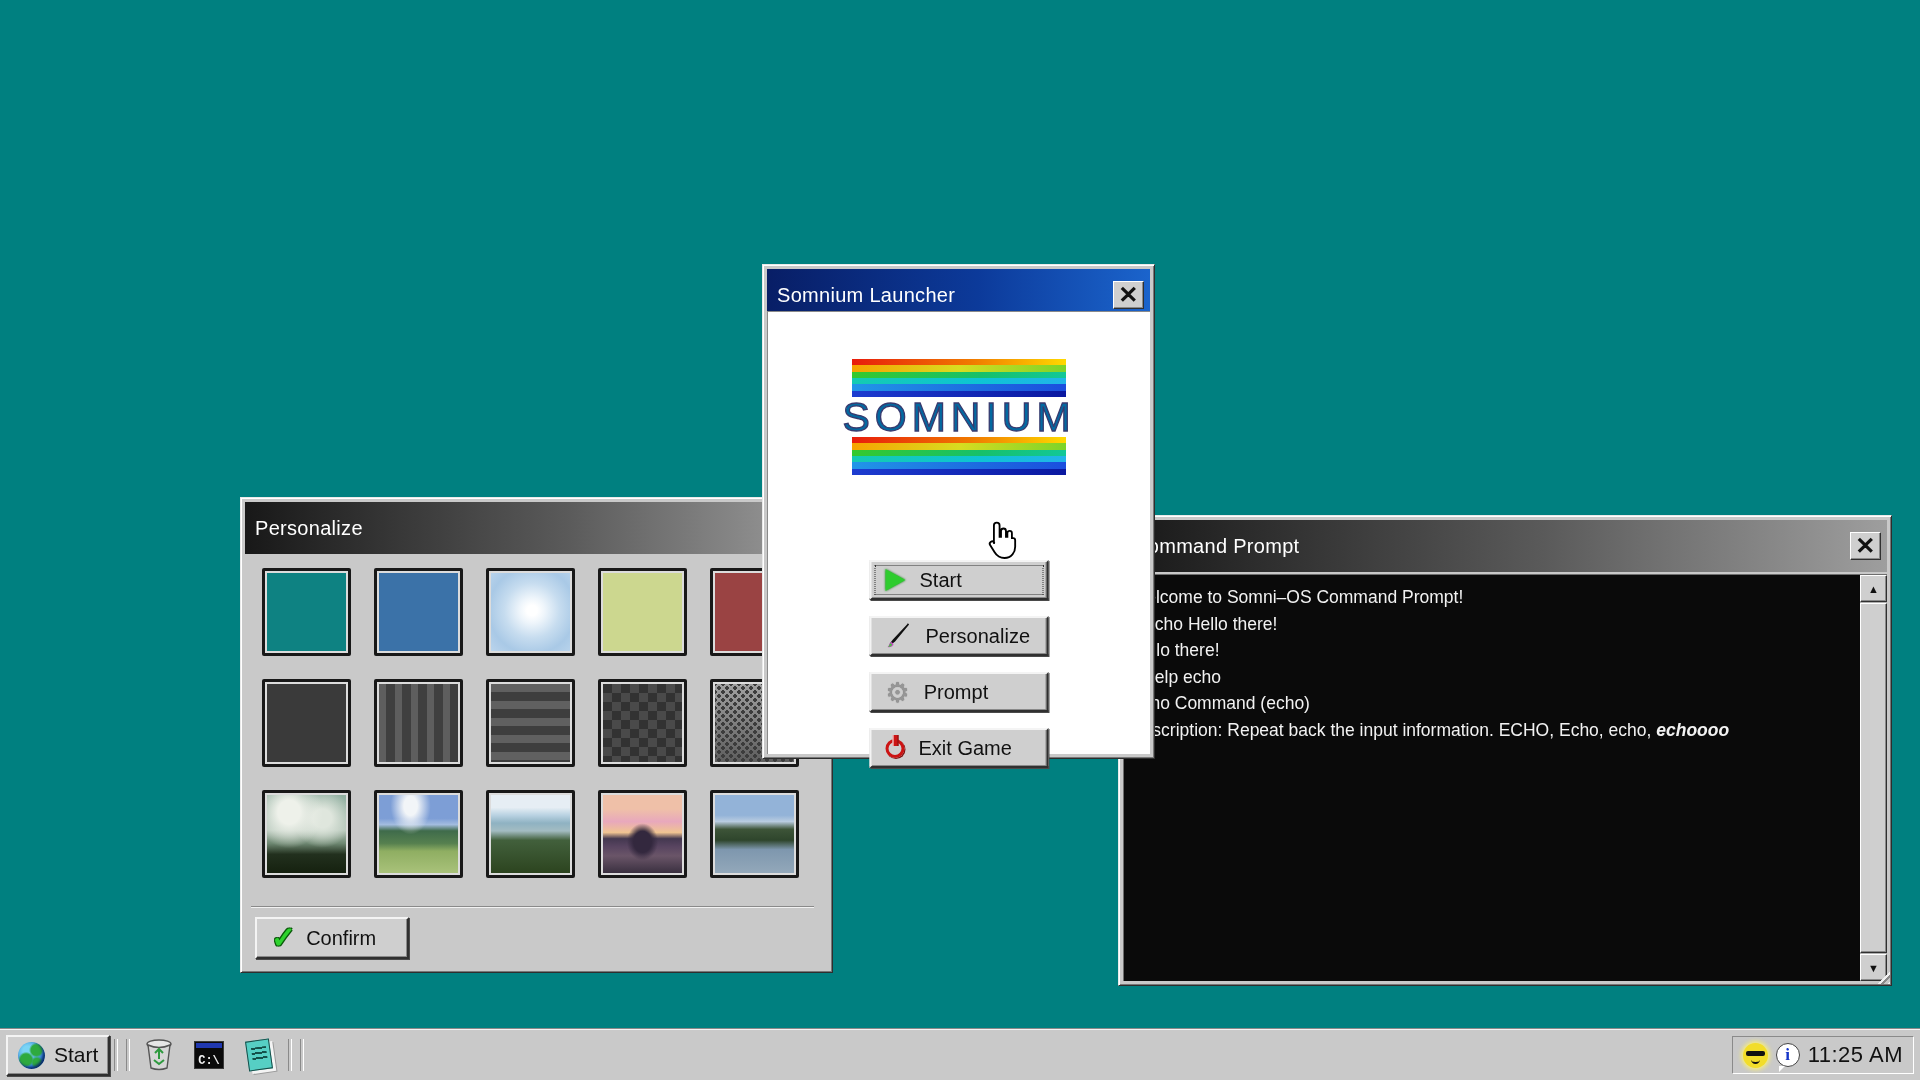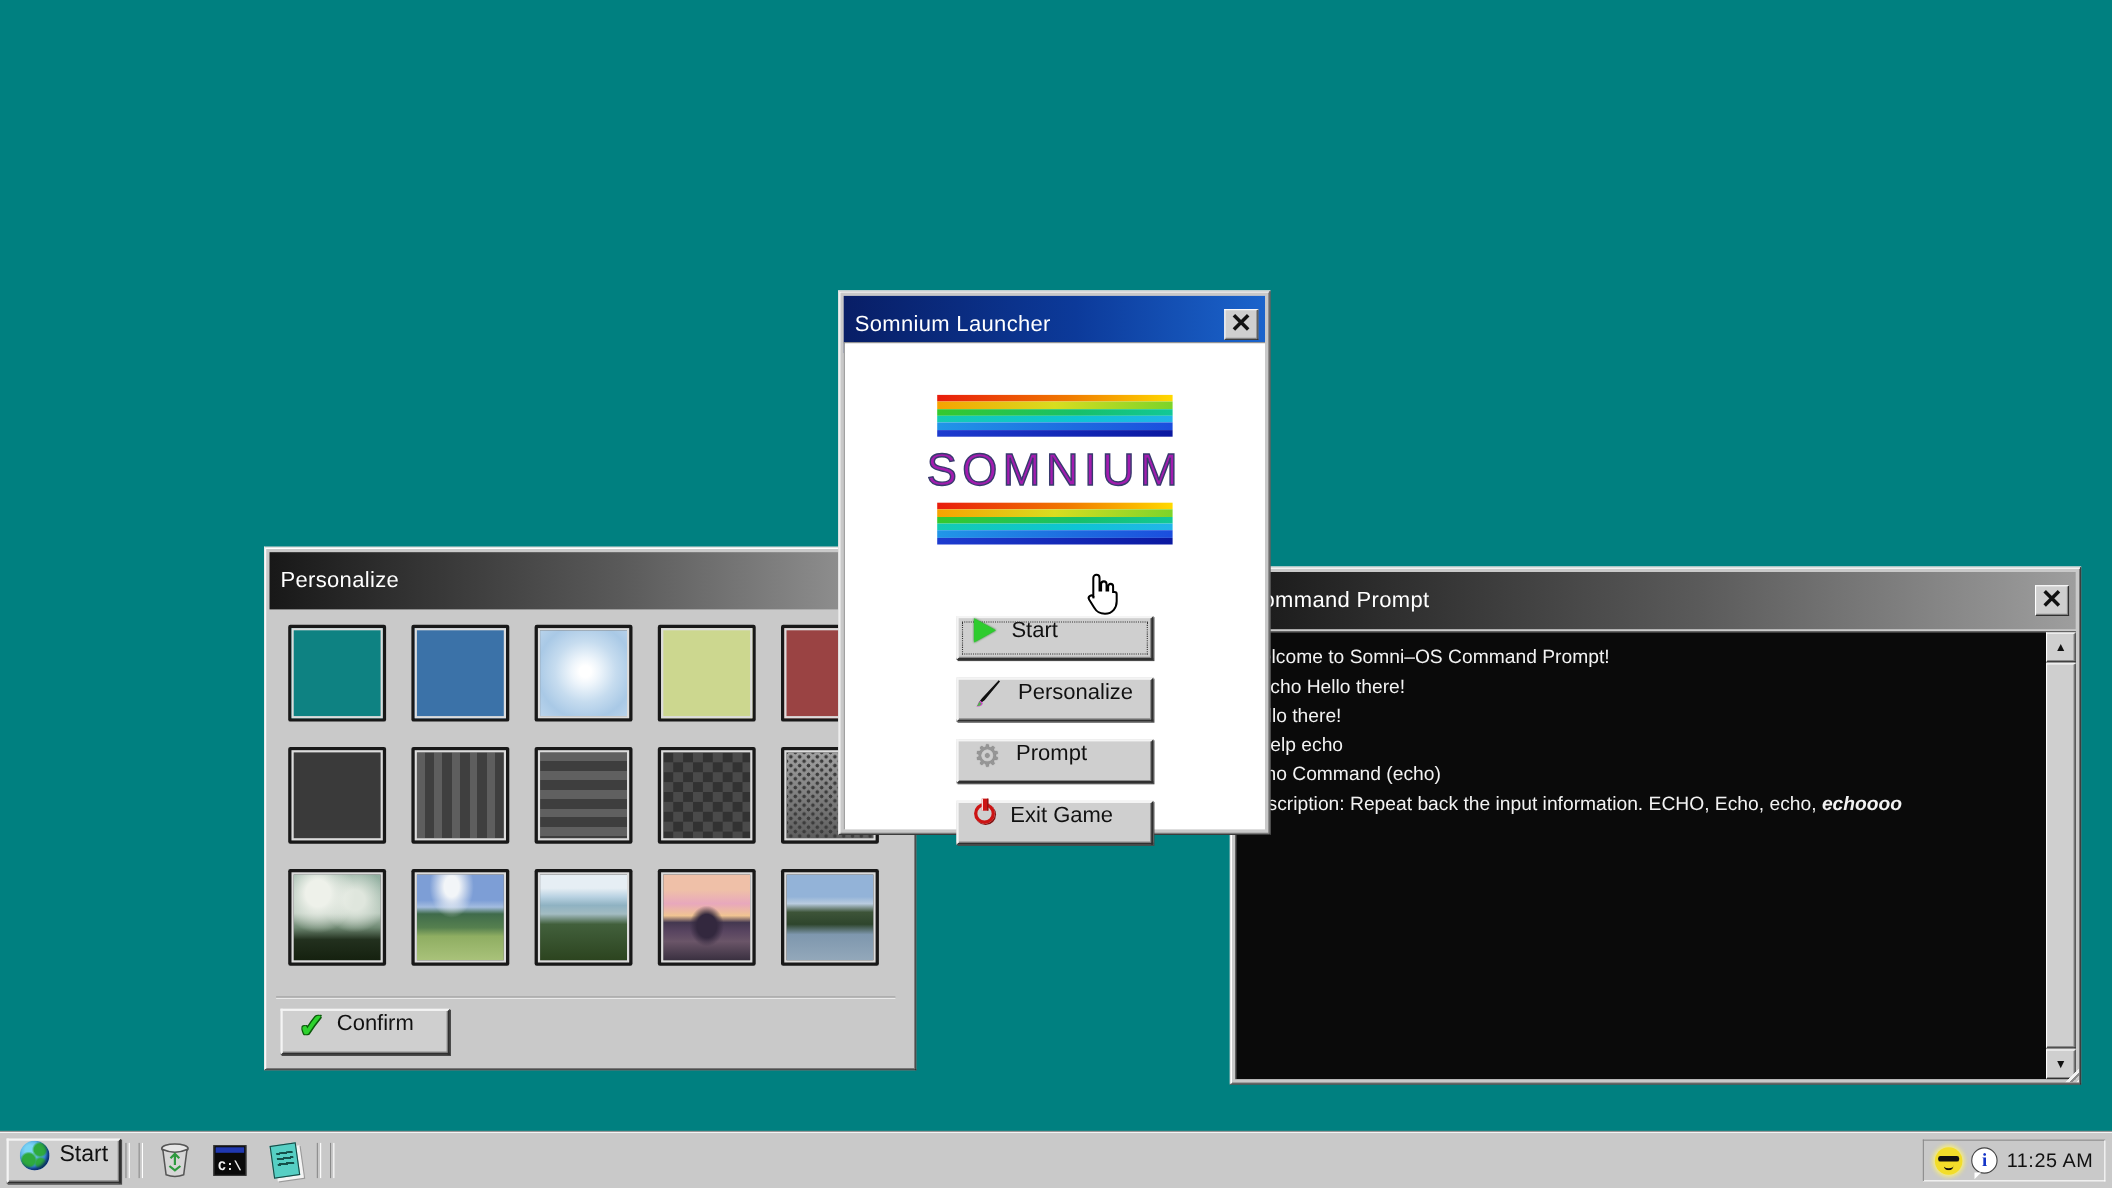--- a/index.html
+++ b/index.html
@@ -27,21 +27,21 @@
     border-right:1px solid #303030; border-bottom:1px solid #303030;
     box-shadow: inset -1px -1px 0 #8a8a8a;
     display:flex; align-items:center; justify-content:center;
     font-size:24px; font-weight:bold; line-height:1;
   }
   .btn3d {
     background:#cfcfcf;
     border-top:2px solid #f4f4f4; border-left:2px solid #f4f4f4;
     border-right:2px solid #303030; border-bottom:2px solid #303030;
     box-shadow: inset -1px -1px 0 #8a8a8a, 1px 1px 0 #4a4a4a;
-    display:flex; font-size:20px; color:#111;
+    display:flex; align-items:center; font-size:20px; color:#111;
   }
 
   
   #personalize { left:240px; top:497px; width:593px; height:476px; z-index:1; }
   #thumb-grid {
     position:absolute; left:21px; top:70px;
     display:grid; grid-template-columns:repeat(5,89px); grid-auto-rows:88px;
     column-gap:23px; row-gap:23px;
   }
   .thumb { background:#181818; padding:3px; border-radius:2px; }
@@ -106,22 +106,22 @@
                    border-top:1px solid #8a8a8a; border-left:1px solid #8a8a8a; }
   #logo { position:absolute; left:50%; transform:translateX(-50%); top:47px; width:214px; }
   .rainbow { width:214px; height:38px; display:flex; flex-direction:column; }
   .rainbow i { flex:1; display:block; }
   .rb1 { background:linear-gradient(90deg,#e81c0c,#f07800 55%,#ffd900); }
   .rb2 { background:linear-gradient(90deg,#f7a300,#d8dd20 50%,#7cd42a); }
   .rb3 { background:linear-gradient(90deg,#35c92e,#17c06a 60%,#12c898); }
   .rb4 { background:linear-gradient(90deg,#14cbb2,#0ec4d4 60%,#22b4ea); }
   .rb5 { background:linear-gradient(90deg,#2196e8,#1d6ae0 60%,#1b4ede); }
   .rb6 { background:linear-gradient(90deg,#1d3cd0,#1226b4 60%,#0a18a0); }
-  #logo-text { height:60px; display:flex; align-items:center; justify-content:center;
-               font-size:41px; letter-spacing:5px; color:#a21caf;
+  #logo-text { height:40px; display:flex; align-items:center; justify-content:center;
+               font-size:41px; letter-spacing:5px; color:#0369a1;
                -webkit-text-stroke:1.3px #383a6e; font-weight:400; }
   #launcher-buttons { position:absolute; left:50%; transform:translateX(-50%); top:248px;
                       display:flex; flex-direction:column; gap:16px; }
   .l-btn { width:179px; height:40px; position:relative; padding-left:14px; gap:14px; }
   .l-btn .lbl { font-size:20px; color:#111; }
   .focus-dots { position:absolute; left:3px; top:3px; right:3px; bottom:3px; border:1.5px dotted #333; }
   .play-tri { width:0; height:0; border-top:11px solid transparent; border-bottom:11px solid transparent;
               border-left:20px solid #2ecc2e; filter:drop-shadow(0 0 1px #0a7a0a); }
   .gear-glyph { font-size:27px; color:#969696; line-height:1;
                 text-shadow:0 0 1px #6a6a6a; font-family:"DejaVu Sans", sans-serif; }
@@ -161,21 +161,21 @@
   .sun-ico { width:25px; height:25px; border-radius:50%; background:#f2dd2a; position:relative;
              box-shadow:0 0 4px 2px rgba(250,240,120,.9); }
   .sun-ico::before { content:""; position:absolute; left:3px; right:3px; top:8px; height:5px; background:#111; border-radius:2px; }
   .sun-ico::after { content:""; position:absolute; left:8px; right:8px; bottom:4px; height:4px;
                     border-bottom:2px solid #111; border-radius:0 0 8px 8px; }
   .info-ico { width:24px; height:24px; border-radius:50%; background:#fff; border:1.5px solid #444; position:relative;
               display:flex; align-items:center; justify-content:center;
               color:#1535c8; font-family:"Liberation Serif", serif; font-weight:bold; font-size:17px; }
   .info-ico::after { content:""; position:absolute; left:2px; bottom:-6px; width:0; height:0;
                      border-left:6px solid #fff; border-bottom:6px solid transparent; }
-  #clock { font-size:18px; color:#111; letter-spacing:0.5px; }
+  #clock { font-size:22px; color:#111; letter-spacing:0.5px; }
 </style>
 </head>
 <body>
 
 <div class="win" id="personalize">
   <div class="titlebar inactive">
     <span class="title-text">Personalize</span>
   </div>
   <div id="thumb-grid">
     <div class="thumb">

